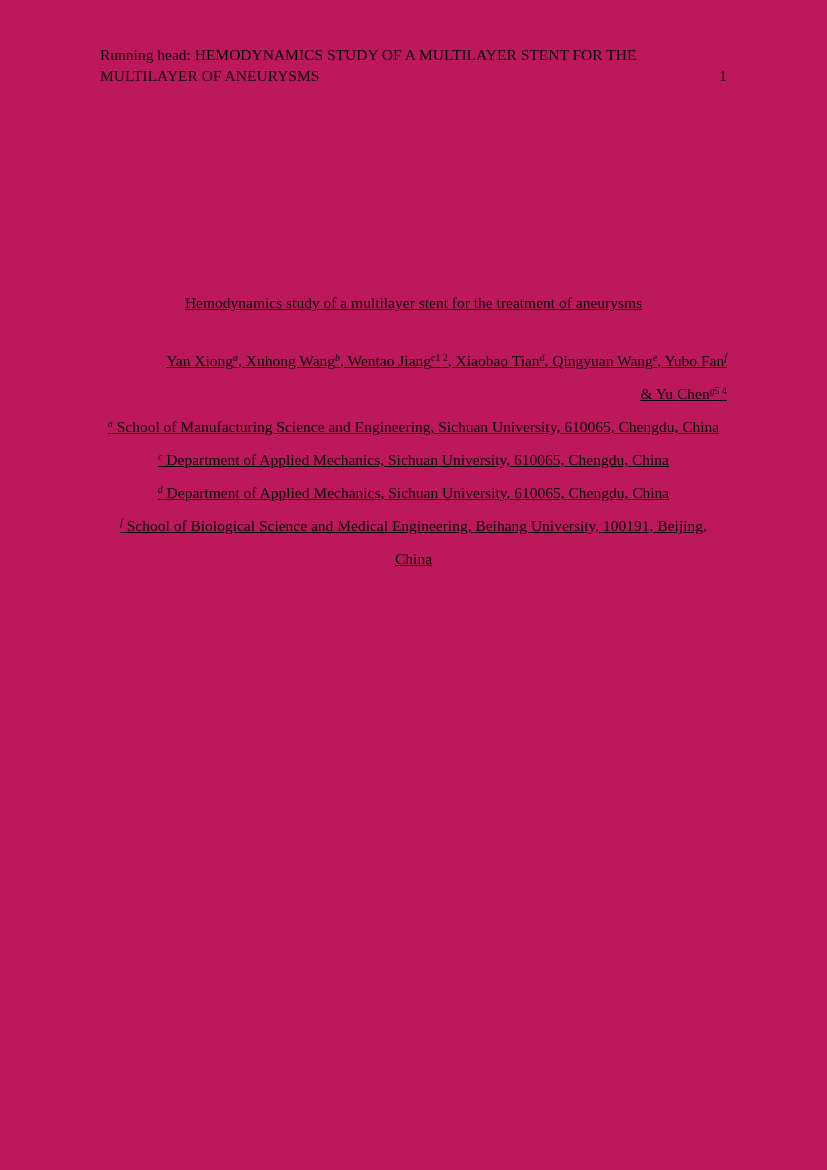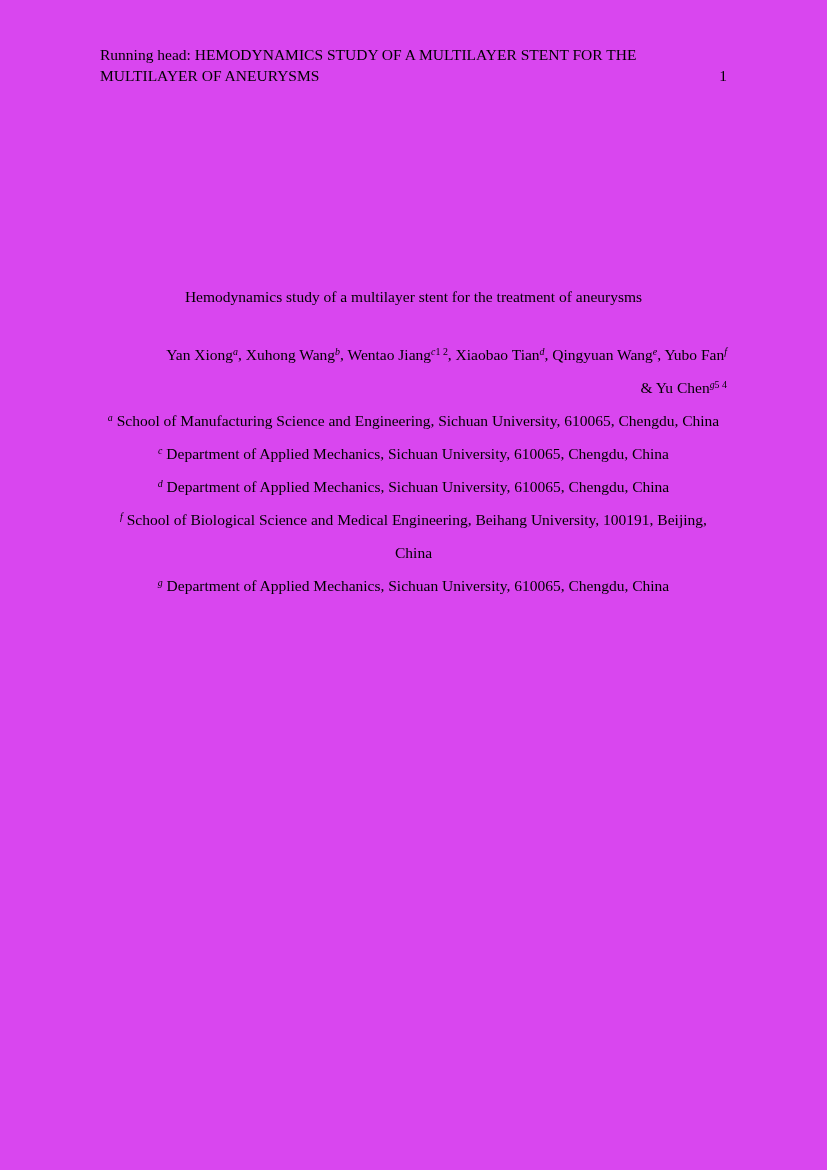--- a/index.html
+++ b/index.html
@@ -11,21 +11,21 @@
   body {
     font-family: "Liberation Serif", "DejaVu Serif", serif;
     color: #000000;
     -webkit-font-smoothing: antialiased;
   }
   .page {
     position: relative;
     width: 827px;
     height: 1170px;
     margin: 0 auto;
-    background: #d946ef;
+    background: #be185d;
     overflow: hidden;
     box-sizing: border-box;
   }
 
   
   .header {
     position: absolute;
     left: 100px;
     top: 44px;
     width: 627px;
@@ -40,25 +40,26 @@
   .page-number {
     position: absolute;
     right: 0;
     top: 0;
   }
 
   
   .titleblock {
     position: absolute;
     left: 100px;
-    top: 286px;
+    top: 292px;
     width: 627px;
     text-align: center;
     font-size: 15.5px;
     line-height: 33px;
+    text-decoration: underline;
   }
   .doc-title {
     display: block;
     font-size: 15.5px;
     line-height: 22px;
     margin: 0;
     font-weight: normal;
   }
 
   .authors {
@@ -127,20 +128,17 @@
         </div>
         <div class="affil">
           <span class="affil-wrap"><sup class="it">c</sup><span class="affil-text"> Department of Applied Mechanics, Sichuan University, 610065, Chengdu, China</span></span>
         </div>
         <div class="affil">
           <span class="affil-wrap"><sup class="it">d</sup><span class="affil-text"> Department of Applied Mechanics, Sichuan University, 610065, Chengdu, China</span></span>
         </div>
         <div class="affil">
           <span class="affil-wrap"><sup class="it">f</sup><span class="affil-text"> School of Biological Science and Medical Engineering, Beihang University, 100191, Beijing, China</span></span>
         </div>
-        <div class="affil">
-          <span class="affil-wrap"><sup class="it">g</sup><span class="affil-text"> Department of Applied Mechanics, Sichuan University, 610065, Chengdu, China</span></span>
-        </div>
       </div>
 
   </div>
 
 </div>
 
 </body></html>

